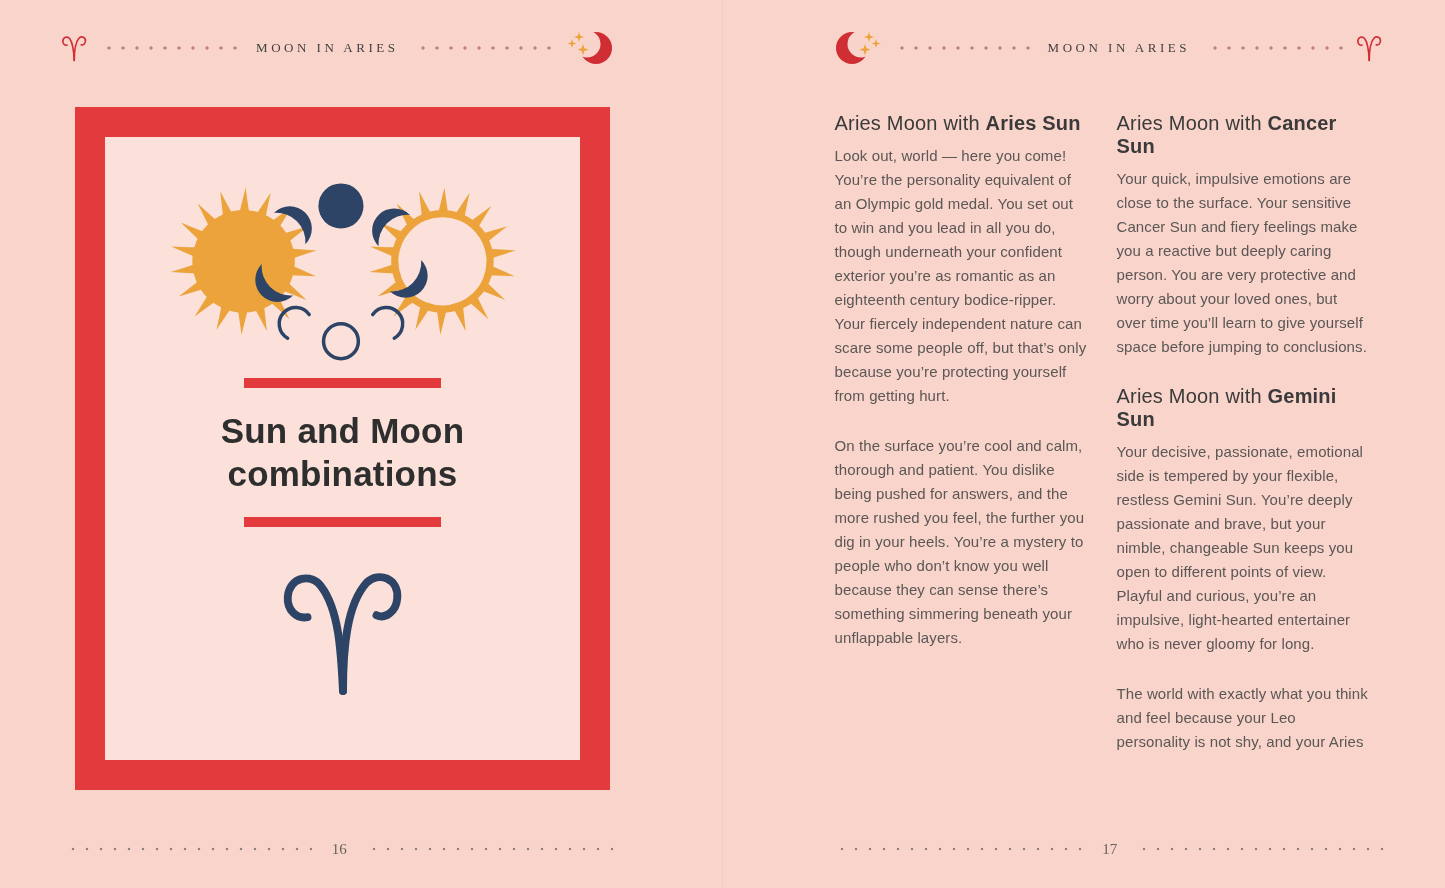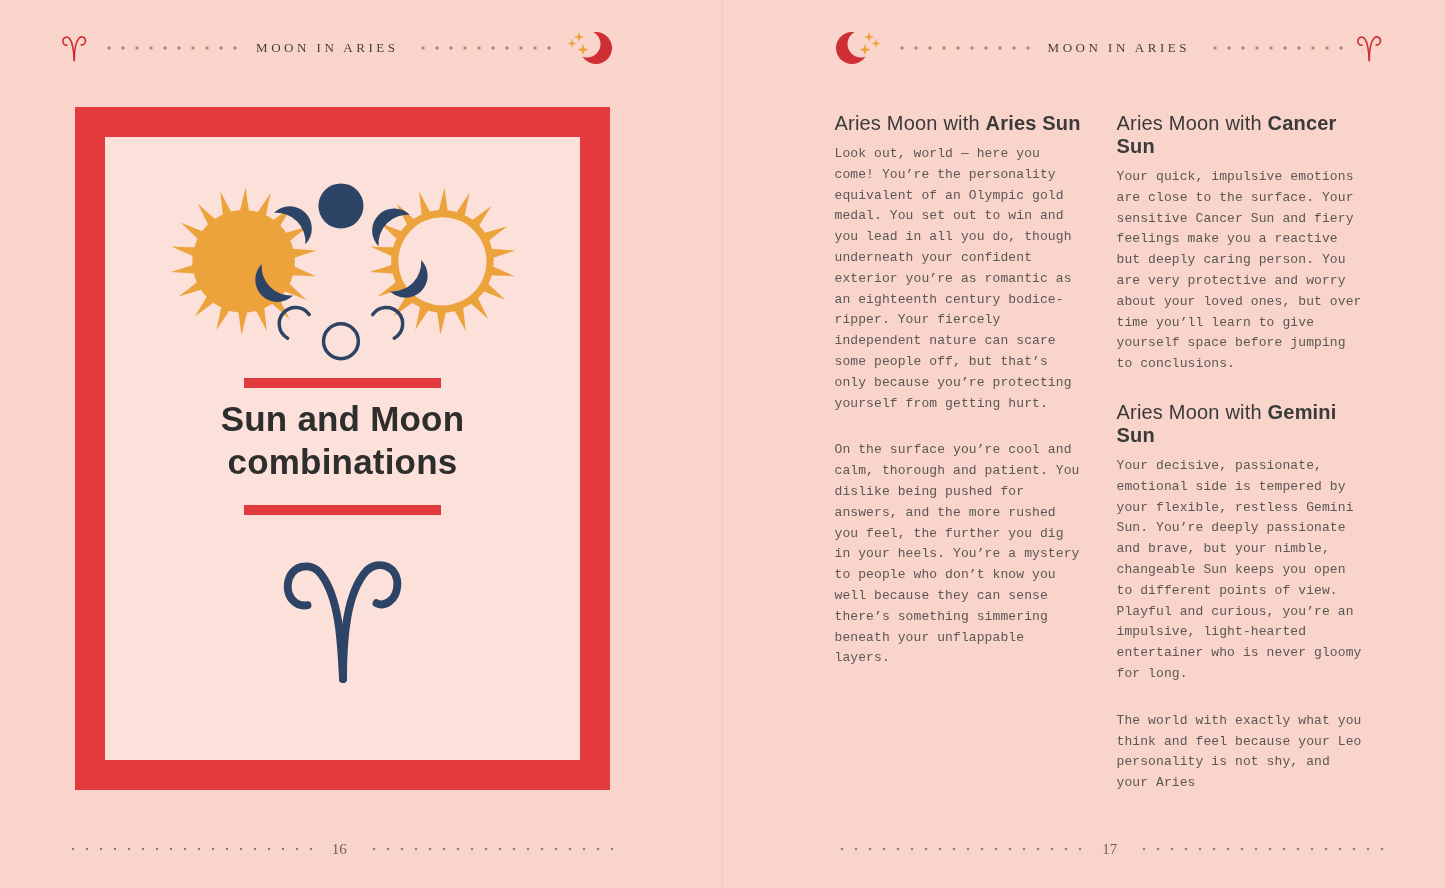--- a/index.html
+++ b/index.html
@@ -43,35 +43,35 @@
   .card-inner{
     width:100%;height:100%;background:var(--card-bg,#fbe1da);
     display:flex;flex-direction:column;align-items:center;
   }
   .illustration{margin-top:30px;}
   .red-bar{width:197px;height:10px;background:var(--red,#e23a3d);flex:0 0 auto;}
   .bar-top{margin-top:6px;}
   .bar-bottom{margin-top:22px;}
   .card-title{
     font-family:"Liberation Sans", sans-serif;font-weight:700;font-size:35px;line-height:1.22;
-    color:var(--ink,#2e2e2e);text-align:center;margin-top:10px;letter-spacing:.2px;
+    color:var(--ink,#2e2e2e);text-align:center;margin-top:22px;letter-spacing:.2px;
   }
   .card-aries{margin-top:26px;}
 
   
   .columns{position:absolute;left:112px;top:112px;right:78px;display:flex;gap:30px;}
   .col{width:252px;flex:0 0 auto;}
   .section{margin-bottom:26px;}
   .sec-heading{
     font-family:"Liberation Sans", sans-serif;font-size:20px;color:var(--heading,#3a3a3a);
     font-weight:400;letter-spacing:.2px;margin-bottom:9px;
   }
   .sec-heading b{font-weight:700;}
   .sec-body{
-    font-family:Liberation Mono, monospace;font-size:13px;line-height:1.6;
+    font-family:Liberation Sans, sans-serif;font-size:15px;line-height:1.6;
     color:var(--body-text,#5b5755);letter-spacing:.1px;
   }
 
   
   .f-red{fill:var(--crimson,#cf2e34);}
   .f-gold{fill:var(--gold,#eca33b);} .f-navy{fill:var(--navy,#2d4467);}
   .f-pagebg{fill:var(--page-bg,#f9d4cb);} .f-cardbg{fill:var(--card-bg,#fbe1da);}
   .s-navy{stroke:var(--navy,#2d4467);fill:none;stroke-linecap:round;}
   .s-red{stroke:var(--crimson,#cf2e34);fill:none;stroke-linecap:round;}
 

